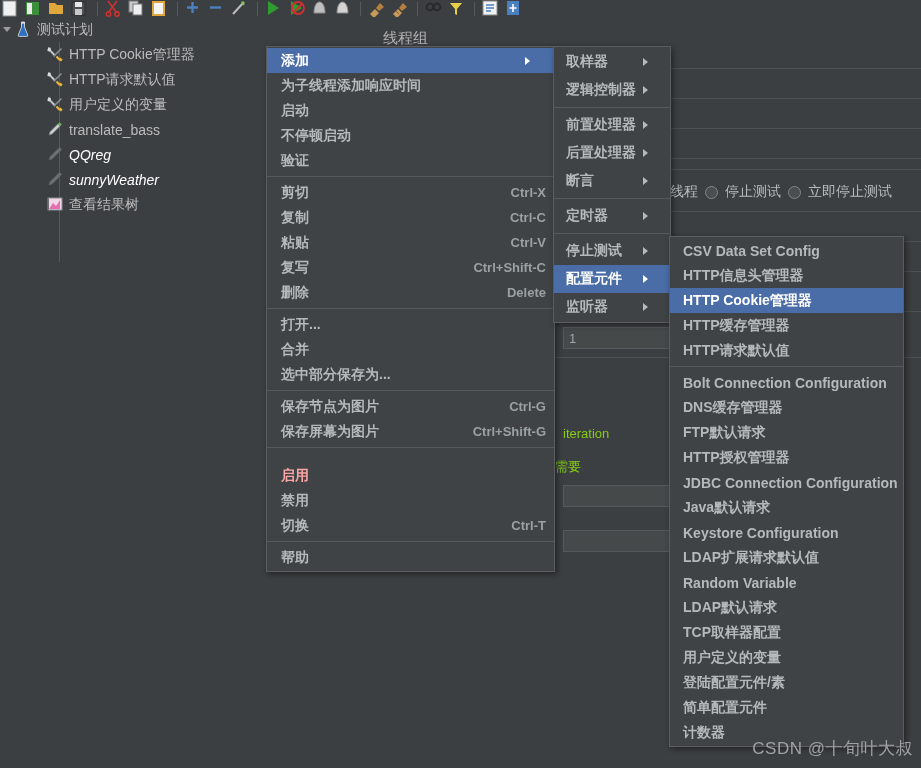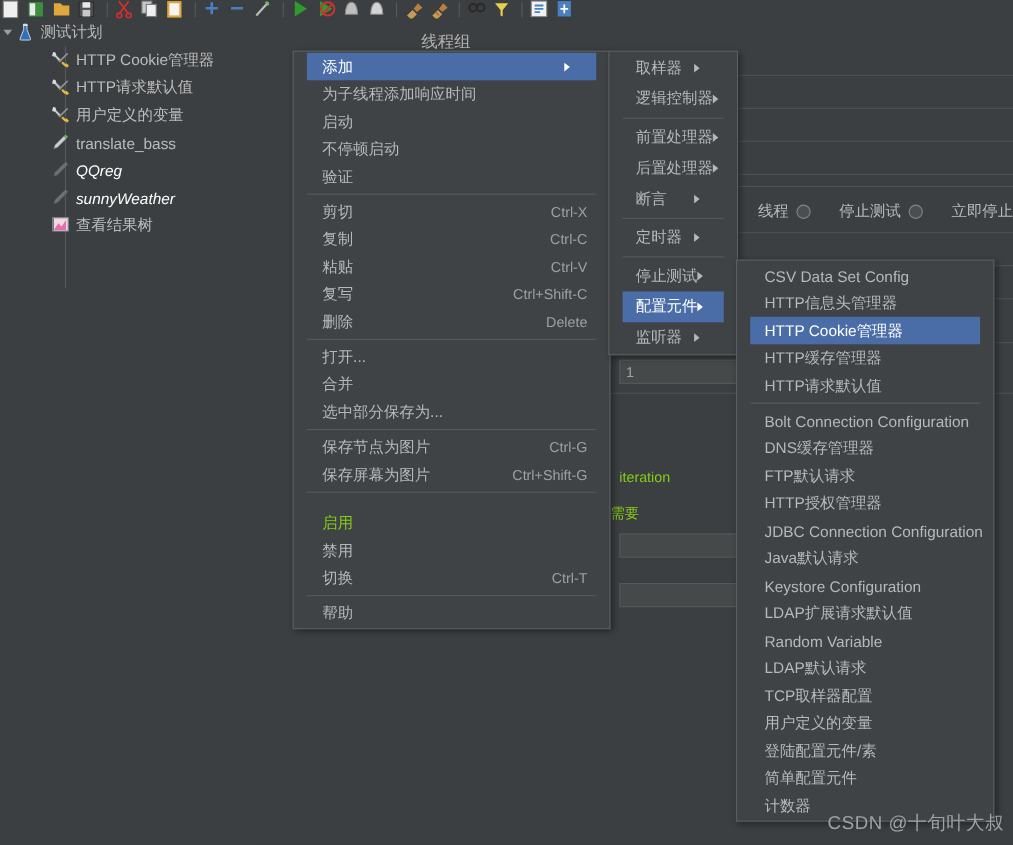--- a/index.html
+++ b/index.html
@@ -64,38 +64,39 @@
     position: absolute; left: 0; width: 548px; height: 1px; background: #4d5153;
   }
   .bg-input {
     position: absolute; background: #45494a; border: 1px solid #55595c;
     color: #a0a4a6; font-size: 13px; padding: 2px 5px;
     height: 22px; line-height: 17px;
   }
   .bg-text { position: absolute; color: #84cc16; font-size: 13px; white-space: nowrap; margin-top: 40px; }
   .radio-row { position: absolute; display: flex; align-items: center; gap: 7px; white-space: nowrap; }
   .radio { width: 13px; height: 13px; border-radius: 50%; border: 1px solid #82868a; background: #4a4e50; flex: 0 0 auto; }
-  .radio-lbl { color: #b8bcbe; font-size: 14px; padding-left: 19px; }
+  .radio-lbl { color: #b8bcbe; font-size: 14px; }
 
   
   .menu {
     position: absolute;
     background: #3f4345;
     border: 1px solid #5a5e60;
     box-shadow: 2px 2px 6px rgba(0,0,0,0.45);
-    padding: 1px 12px;
+    padding: 1px 0;
     z-index: 20;
+    font-weight: bold;
   }
   .mi {
     position: relative; display: flex; align-items: center;
     height: 25px; padding: 0 8px 0 14px; white-space: nowrap;
     color: #b5b9bb; font-size: 14px; cursor: default;
   }
   .mi.sel { background: #4a6da7; color: #ffffff; }
-  .mi.disabled { color: #84cc16; margin-top: 15px; }
+  .mi.disabled { color: #fca5a5; margin-top: 15px; }
   .mi .accel {
     margin-left: auto; padding-left: 26px;
     color: #9aa0a4; font-size: 13px;
   }
   .mi .arrow {
     margin-left: auto; padding-left: 16px;
     width: 0; height: 0;
     border-top: 4px solid transparent; border-bottom: 4px solid transparent;
     border-left: 5px solid #b5b9bb;
   }

